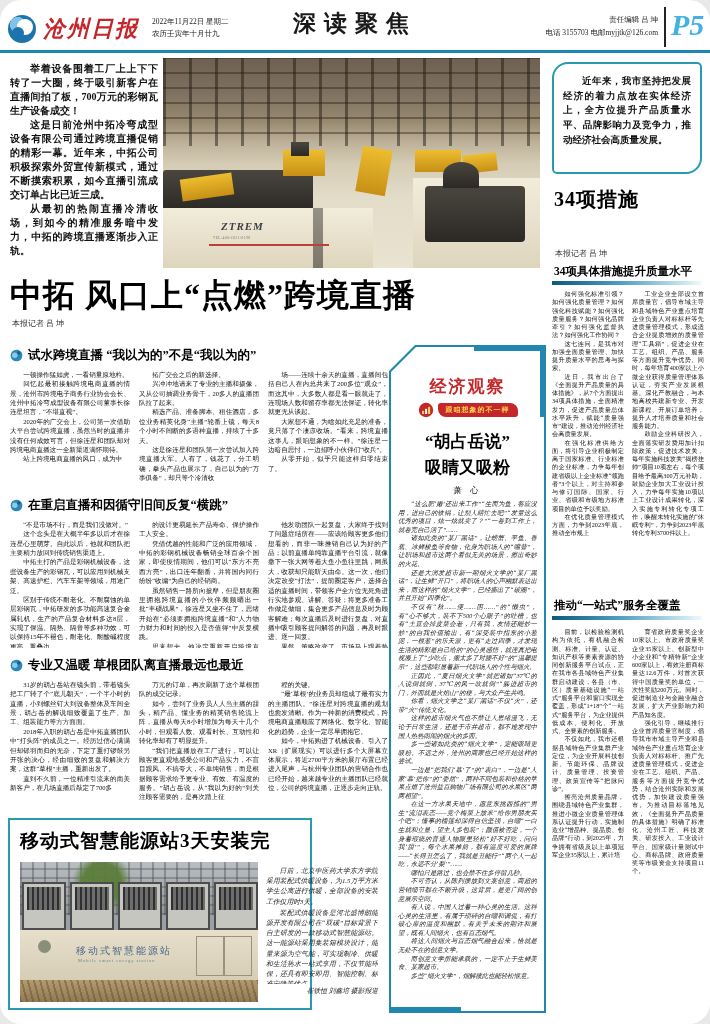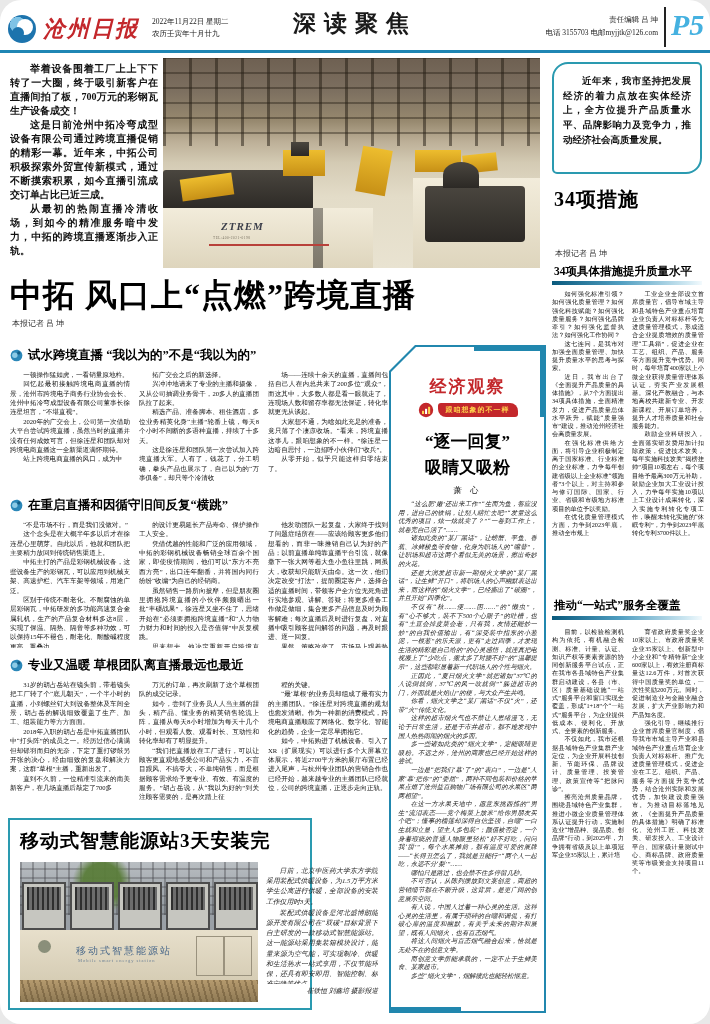--- a/index.html
+++ b/index.html
@@ -265,21 +265,21 @@
           <circle cx="10" cy="10" r="9" fill="#c3272b"></circle>
           <rect x="5" y="11" width="2.6" height="4" fill="#ffd34d"></rect>
           <rect x="8.8" y="8.5" width="2.6" height="6.5" fill="#fff"></rect>
           <rect x="12.6" y="6" width="2.6" height="9" fill="#ffd34d"></rect>
         </svg>
         <span class="pill">跟咱想象的不一样</span>
       </div>
     </div>
 
     <div class="obs-head" style="position:absolute;left:0;right:0;top:84px;">
-      <div>“逐一回复”</div>
+      <div>“胡占岳说”</div>
       <div>吸睛又吸粉</div>
     </div>
     <div class="obs-author" style="position:absolute;left:0;right:0;top:140px;">萧 心</div>
 
     <div class="obs-body" style="position:absolute;left:9px;right:9px;top:155px;bottom:10px;overflow:hidden;">
       <p>“这么肥‘嫩’还出来工作”“生而为鱼，答应没用，进自己的铁锅，让别人瞎忙去吧”“发量这么优秀的项目，炫一炫就卖了？”“一卷到工作上，就卷完自己活了”……</p>
       <p>诸如此类的“某厂黑话”，让螃蟹、平鱼、香蕉、冰鲜梭鱼等食物，化身为职场人的“嘴替”，让职场和超市这两个看似无关的场景，擦出奇妙的火花。</p>
       <p>还是大润发超市新一期烟火文学的“某厂黑话”，让生鲜“开口”，将职场人的心声幽默表达出来，而这样的“烟火文学”，已经撕出了“破圈”，并且开始“四季化”。</p>
       <p>不仅有“秋……便……困……”的“懒虫”，有“心不够大，装不下500个心眼子”的吐槽，也有“土豆会掉皮菜会老，只有我，友情还能炒一炒”的自我价值输出，有“深受装中指东的小葱泥，一根葱”的乐天派，更有“走过四季，才发现生活的精彩是自己给的”的心灵感悟，就连真把电视搬上了“少吃点，搬太多了对腰不好”的“温馨提示”，这些都彰显着新一代职场人的个性与烟火。</p>
       <p>正因此，“夏日烟火文学”就把诸如“37℃的人说倒就倒，37℃的风一吹就倒”“躲进超市的门，外面就是火焰山”的梗，与大众产生共鸣。</p>

